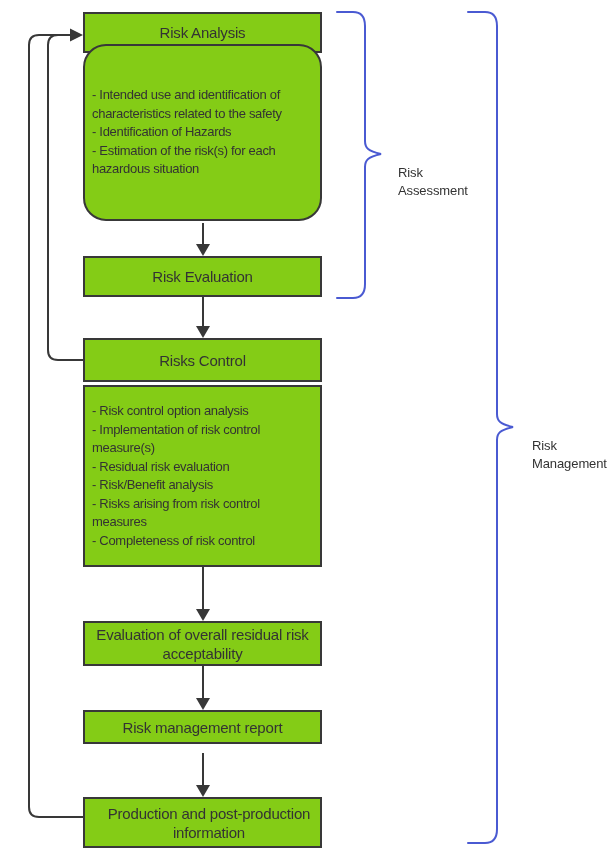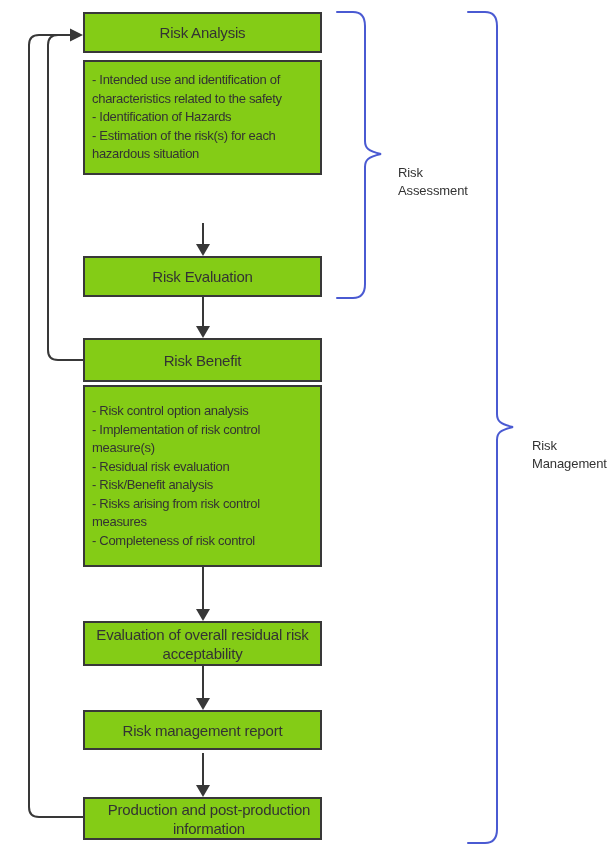--- a/index.html
+++ b/index.html
@@ -62,27 +62,27 @@
   .node.details {
     align-items: flex-start;
     text-align: left;
     padding-left: 7px;
     font-size: 13px;
     line-height: 18.5px;
     letter-spacing: -0.3px;
     white-space: nowrap;
   }
   #box-risk-analysis          { top: 12px;  height: 41px; }
-  #box-risk-analysis-details  { top: 60px;  height: 115px; }
+  #box-risk-analysis-details  { top: 44px;  height: 177px; border-radius: 23px; }
   #box-risk-evaluation        { top: 256px; height: 41px; }
   #box-risk-control           { top: 338px; height: 44px; }
   #box-risk-control-details   { top: 385px; height: 182px; }
   #box-overall-residual       { top: 621px; height: 45px; }
-  #box-report                 { top: 710px; height: 40px; }
-  #box-production             { top: 797px; height: 43px; padding-left: 13px; }
+  #box-report                 { top: 710px; height: 34px; }
+  #box-production             { top: 797px; height: 51px; padding-left: 13px; }
   .brace-label {
     position: absolute;
     color: var(--text);
     font-size: 13px;
     line-height: 18px;
     letter-spacing: -0.1px;
     white-space: nowrap;
     z-index: 1;
     margin-top: 29px;
   }
@@ -131,21 +131,21 @@
     <div>- Identification of Hazards</div>
     <div>- Estimation of the risk(s) for each</div>
     <div>hazardous situation</div>
   </div>
 
   <div class="node title" id="box-risk-evaluation">
     <span>Risk Evaluation</span>
   </div>
 
   <div class="node title" id="box-risk-control">
-    <span>Risk Benefit</span>
+    <span>Risks Control</span>
   </div>
 
   <div class="node details" id="box-risk-control-details">
     <div>- Risk control option analysis</div>
     <div>- Implementation of risk control</div>
     <div>measure(s)</div>
     <div>- Residual risk evaluation</div>
     <div>- Risk/Benefit analysis</div>
     <div>- Risks arising from risk control</div>
     <div>measures</div>

